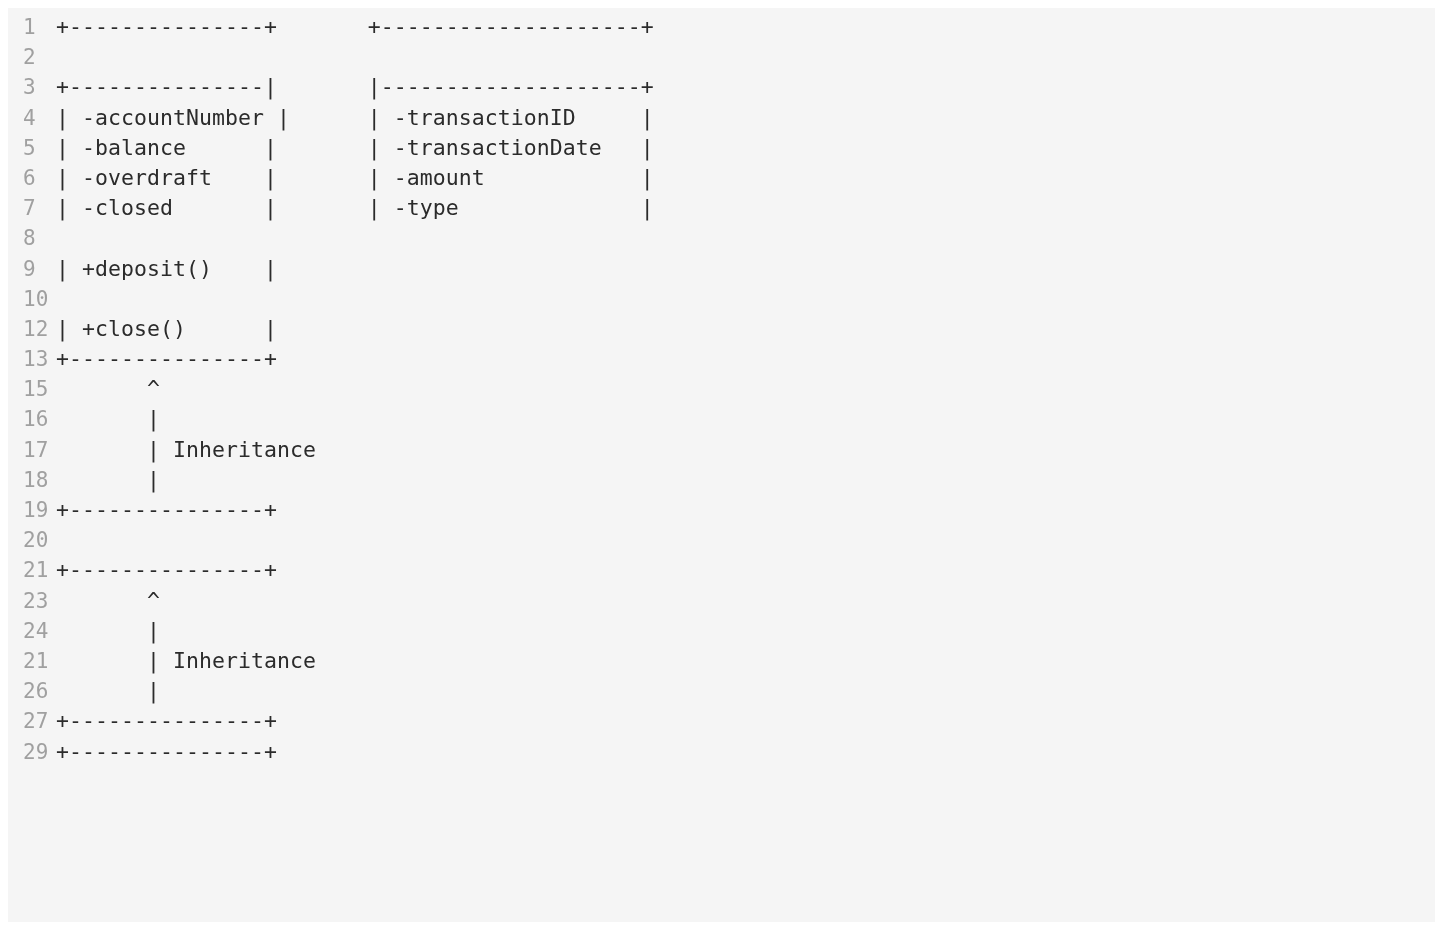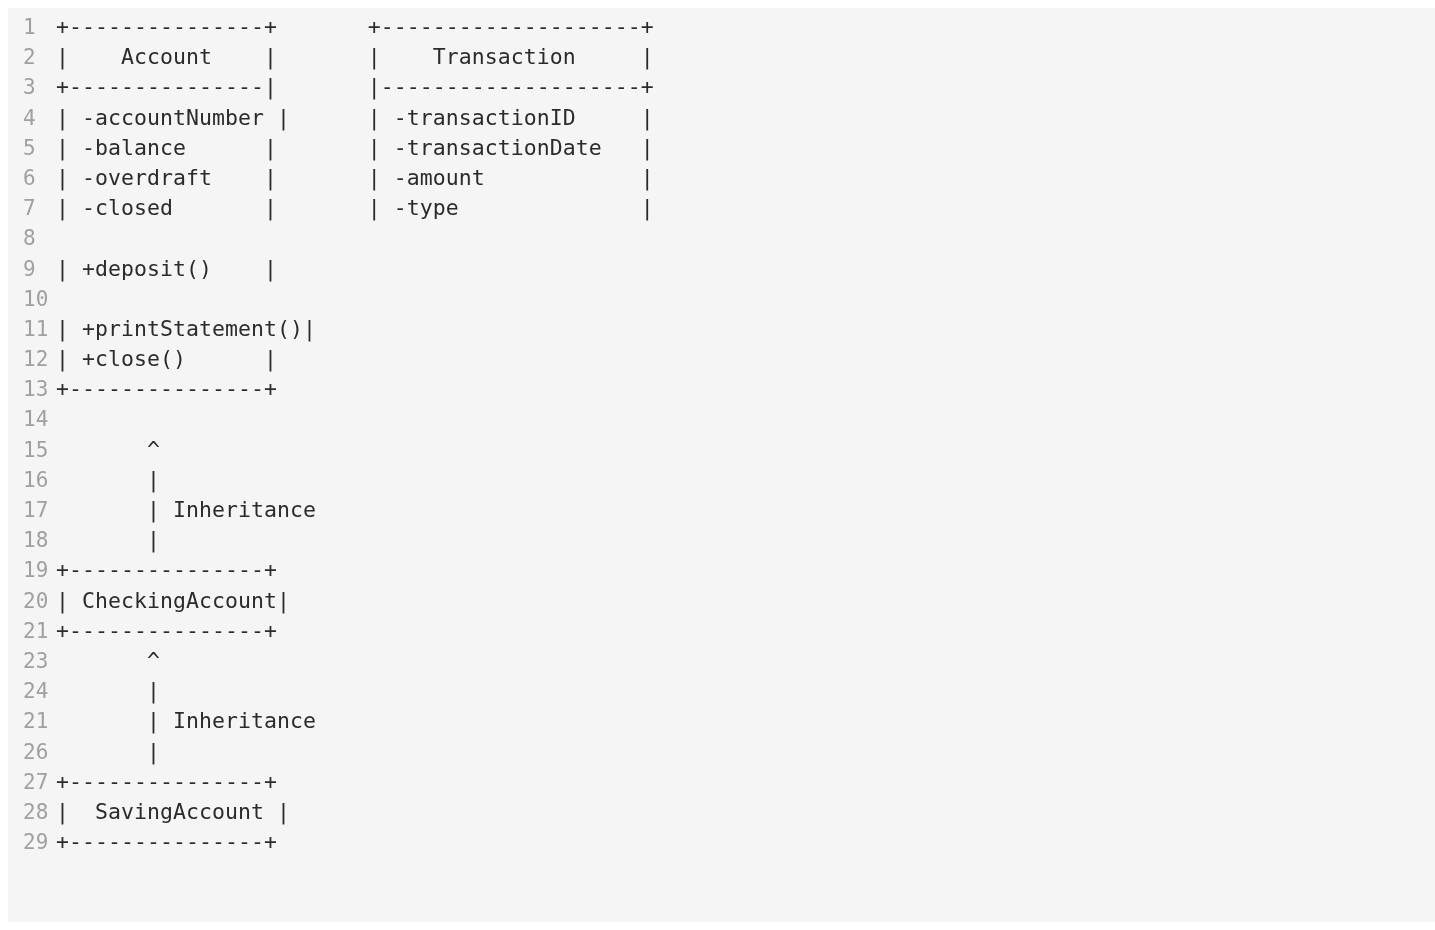--- a/index.html
+++ b/index.html
@@ -57,41 +57,38 @@
     letter-spacing: 0.05px;
     padding-left: 2px;
   }
 </style>
 </head>
 <body>
 
 <div id="code-block">
   <div class="code-lines">
       <div class="code-line"><span class="gutter">1</span><span class="content">+---------------+       +--------------------+</span></div>
-      <div class="code-line"><span class="gutter">2</span><span class="content">|    Account    |       |    Transaction     |</span></div>
+      <div class="code-line"><span class="gutter">2</span></div>
       <div class="code-line"><span class="gutter">3</span><span class="content">+---------------|       |--------------------+</span></div>
       <div class="code-line"><span class="gutter">4</span><span class="content">| -accountNumber |      | -transactionID     |</span></div>
       <div class="code-line"><span class="gutter">5</span><span class="content">| -balance      |       | -transactionDate   |</span></div>
       <div class="code-line"><span class="gutter">6</span><span class="content">| -overdraft    |       | -amount            |</span></div>
       <div class="code-line"><span class="gutter">7</span><span class="content">| -closed       |       | -type              |</span></div>
       <div class="code-line"><span class="gutter">8</span></div>
       <div class="code-line"><span class="gutter">9</span><span class="content">| +deposit()    |</span></div>
       <div class="code-line"><span class="gutter">10</span></div>
-      <div class="code-line"><span class="gutter">11</span><span class="content">| +printStatement()|</span></div>
       <div class="code-line"><span class="gutter">12</span><span class="content">| +close()      |</span></div>
       <div class="code-line"><span class="gutter">13</span><span class="content">+---------------+</span></div>
-      <div class="code-line"><span class="gutter">14</span><span class="content"></span></div>
       <div class="code-line"><span class="gutter">15</span><span class="content">       ^</span></div>
       <div class="code-line"><span class="gutter">16</span><span class="content">       |</span></div>
       <div class="code-line"><span class="gutter">17</span><span class="content">       | Inheritance</span></div>
       <div class="code-line"><span class="gutter">18</span><span class="content">       |</span></div>
       <div class="code-line"><span class="gutter">19</span><span class="content">+---------------+</span></div>
-      <div class="code-line"><span class="gutter">20</span><span class="content">| CheckingAccount|</span></div>
+      <div class="code-line"><span class="gutter">20</span></div>
       <div class="code-line"><span class="gutter">21</span><span class="content">+---------------+</span></div>
       <div class="code-line"><span class="gutter">23</span><span class="content">       ^</span></div>
       <div class="code-line"><span class="gutter">24</span><span class="content">       |</span></div>
       <div class="code-line"><span class="gutter">21</span><span class="content">       | Inheritance</span></div>
       <div class="code-line"><span class="gutter">26</span><span class="content">       |</span></div>
       <div class="code-line"><span class="gutter">27</span><span class="content">+---------------+</span></div>
-      <div class="code-line"><span class="gutter">28</span><span class="content">|  SavingAccount |</span></div>
       <div class="code-line"><span class="gutter">29</span><span class="content">+---------------+</span></div>
     </div>
 </div>
 
 </body></html>

